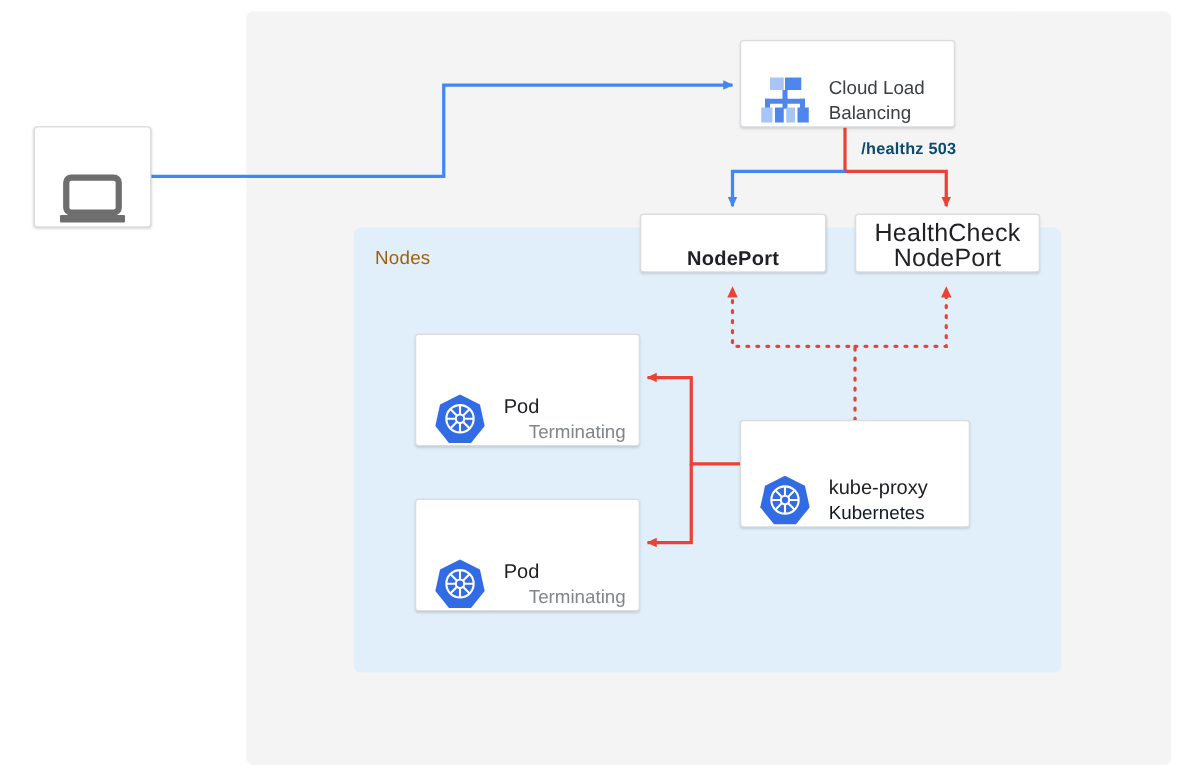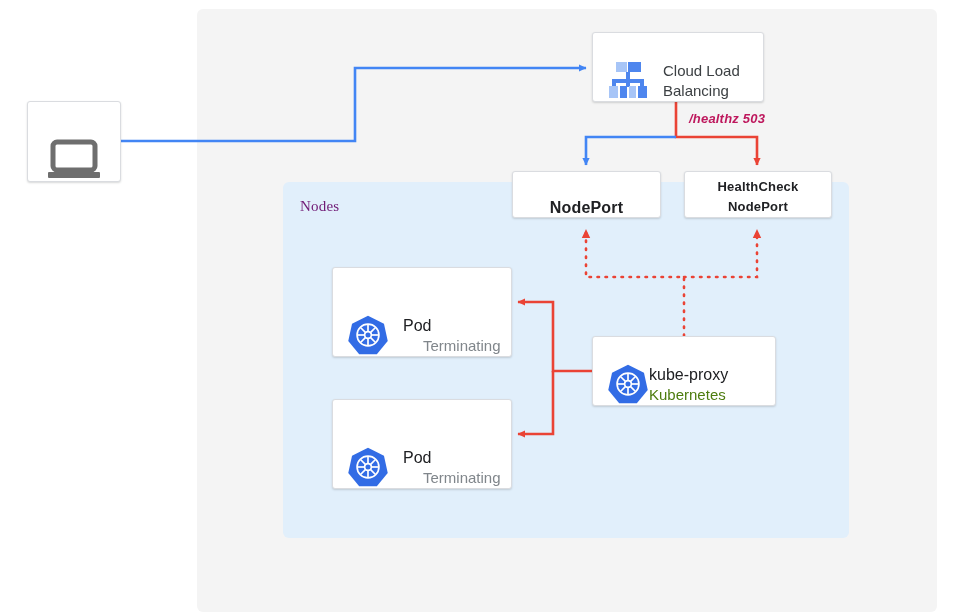--- a/index.html
+++ b/index.html
@@ -34,23 +34,22 @@
     width: 566px;
     height: 356px;
     background: #e1effb;
     border-radius: 6px;
   }
   .nodes-label {
     position: absolute;
     left: 300px;
     top: 198px;
     font-size: 15px;
-    color: #701a75;
+    color: #a16207;
     letter-spacing: 0.2px;
-    font-family: Liberation Serif, serif;
   }
 
   
   .card {
     position: absolute;
     background: #ffffff;
     border: 1px solid #dadce0;
     border-radius: 3px;
     box-shadow: 0 1px 2px rgba(60,64,67,0.20);
     box-sizing: border-box;
@@ -84,61 +83,60 @@
   .nodeport-card .t {
     font-size: 16px; font-weight: bold; color: #202124; letter-spacing: 0.2px;
   }
 
   
   .hcnodeport-card {
     left: 684px; top: 171px; width: 148px; height: 47px;
     justify-content: center; text-align: center;
   }
   .hcnodeport-card .t {
-    font-size: 13px; font-weight: bold; color: #202124; line-height: 20px;
+    font-size: 20px; font-weight: normal; color: #202124; line-height: 20px;
     letter-spacing: 0.2px;
     margin-top: 40px;
   }
 
   
   .pod-card {
     left: 332px; width: 180px; height: 90px;
     padding-left: 14px; gap: 14px;
   }
   .pod-card.pod-top { top: 267px; }
   .pod-card.pod-bottom { top: 399px; }
   .pod-title { font-size: 16px; color: #202124; line-height: 20px; }
   .pod-sub { font-size: 15px; color: #80868b; line-height: 20px; margin-left: 20px; }
 
   
   .kubeproxy-card {
-    left: 592px; top: 336px; width: 184px; height: 70px;
-    padding-left: 14px; 
+    left: 592px; top: 336px; width: 184px; height: 86px;
+    padding-left: 14px; gap: 14px;
   }
   .kp-title { font-size: 16px; color: #202124; line-height: 20px; }
-  .kp-sub { font-size: 15px; color: #4d7c0f; line-height: 20px; }
+  .kp-sub { font-size: 15px; color: #0f172a; line-height: 20px; }
 
   
   .wires {
     position: absolute;
     left: 0; top: 0;
     width: 953px; height: 612px;
     pointer-events: none;
   }
 
   
   .healthz-label {
     position: absolute;
     left: 689px;
     top: 111px;
     font-size: 13px;
     font-weight: bold;
-    color: #be185d;
+    color: #0c4a6e;
     letter-spacing: 0.2px;
-    font-style: italic;
   }
 
   .icon-box { flex: 0 0 auto; display:flex; align-items:center; justify-content:center; }
 </style>
 </head>
 <body>
 
 <div id="stage">
 
   <div class="gray-panel"></div>

